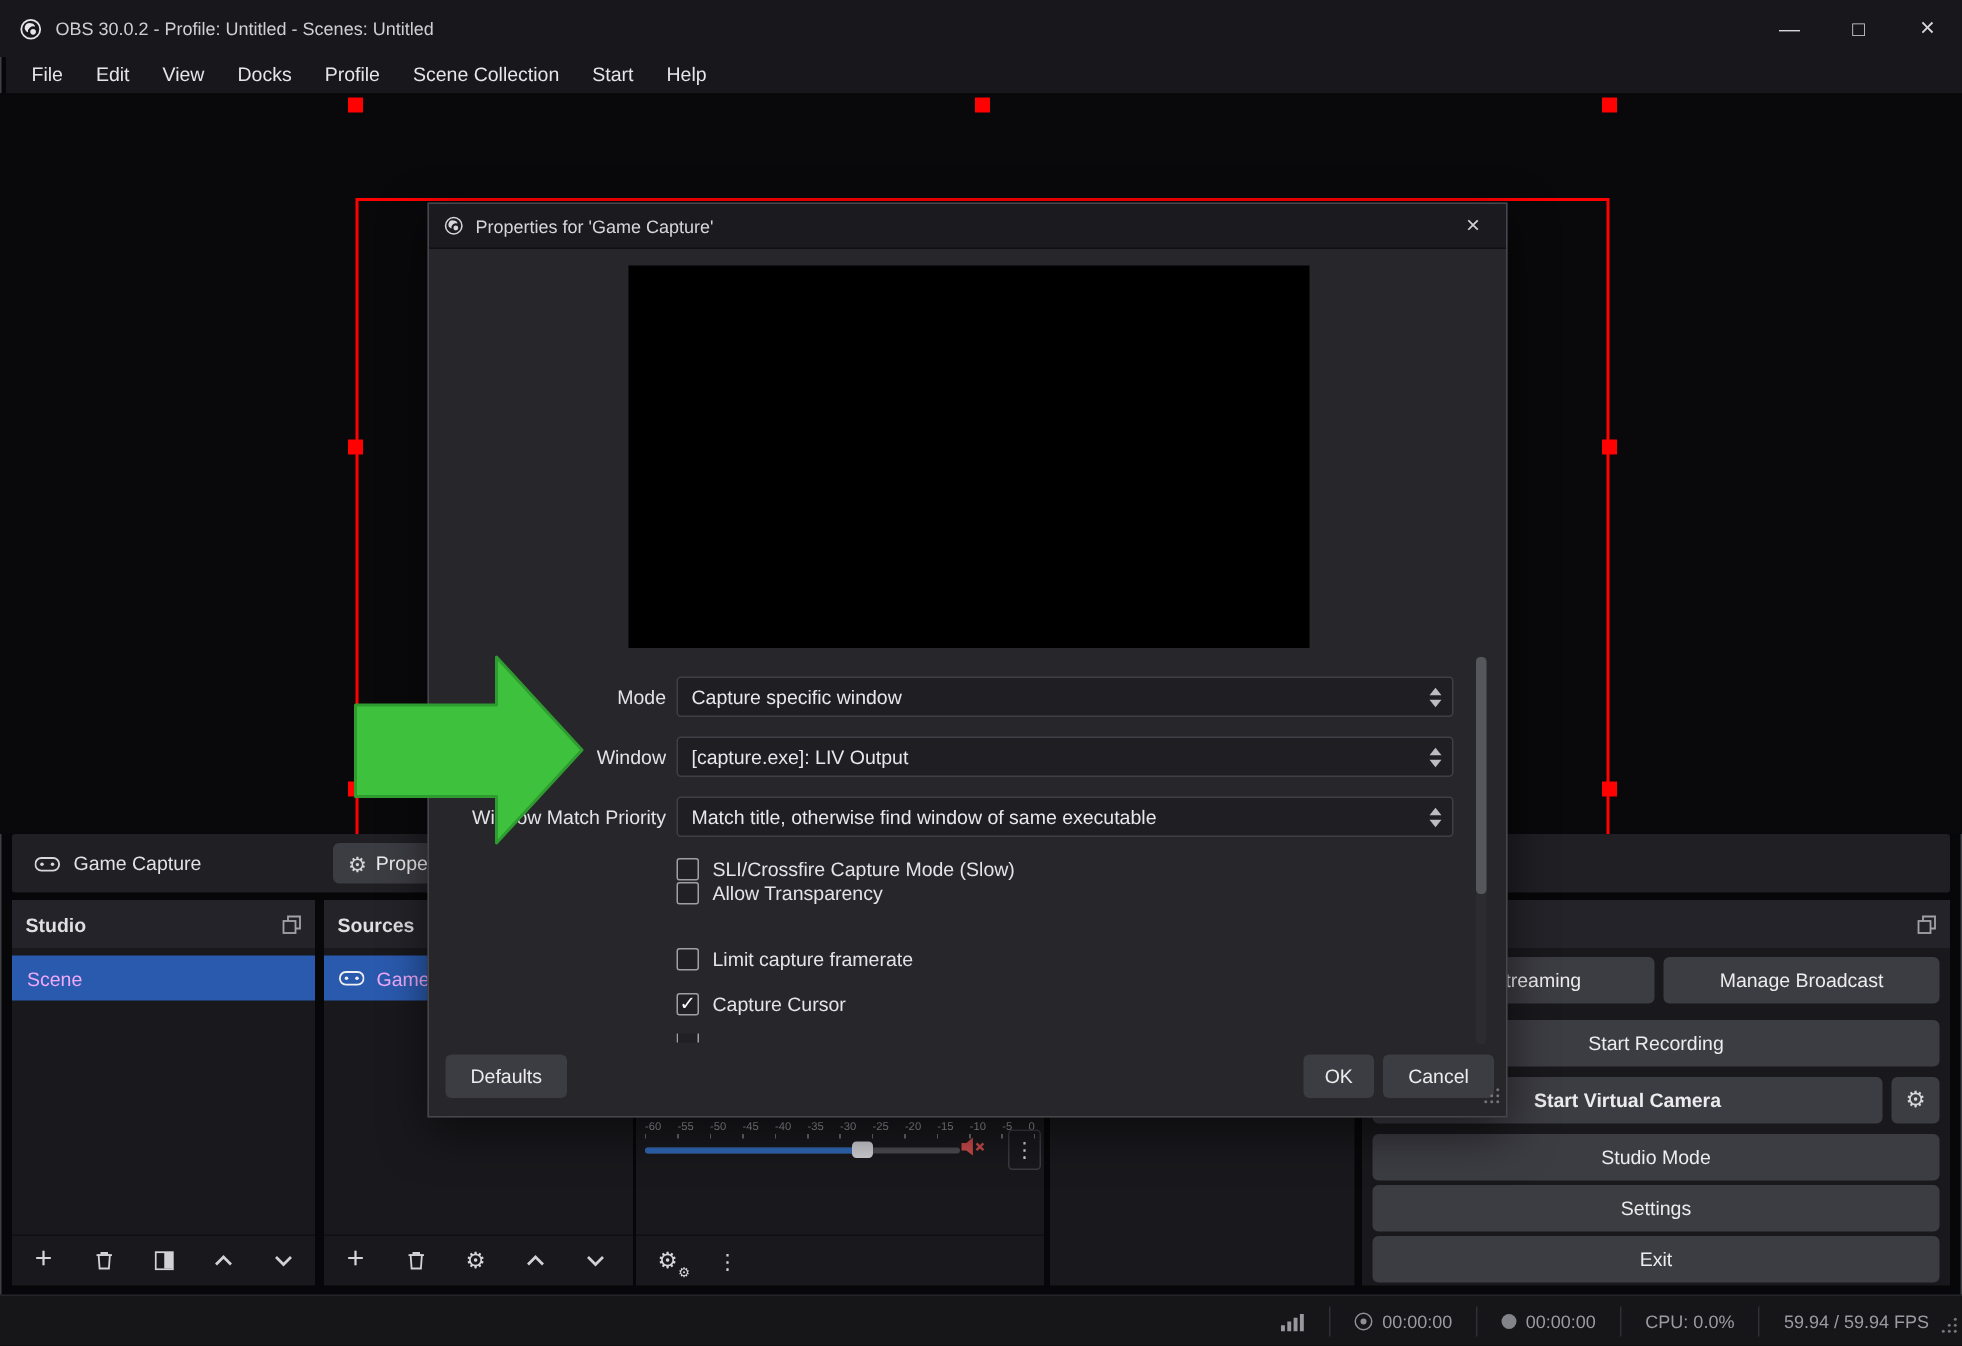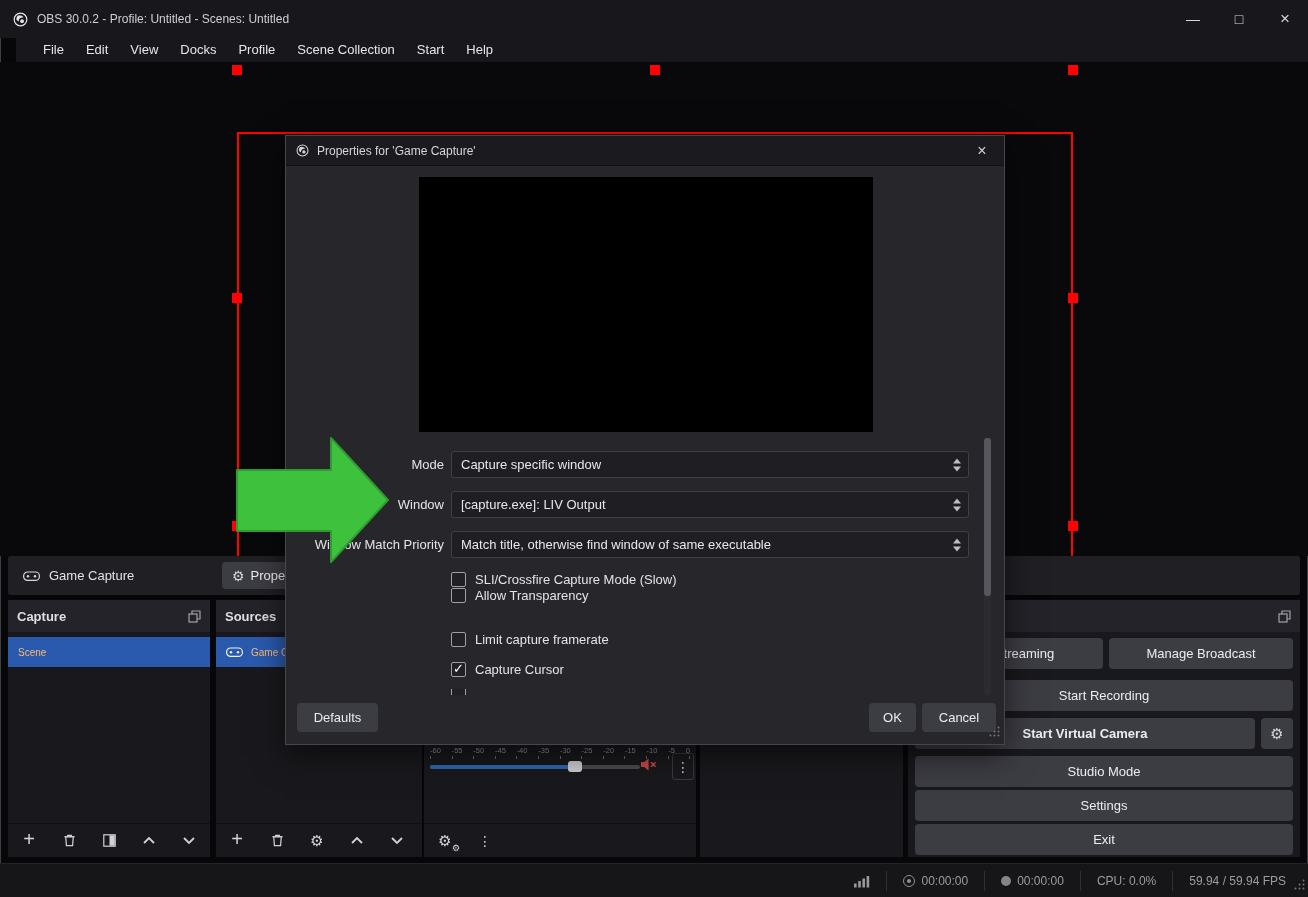--- a/index.html
+++ b/index.html
@@ -12,22 +12,22 @@
   .titlebar{position:absolute;left:0;top:0;right:0;height:38px;background:#18181c;
             display:flex;align-items:center;}
   .titlebar .logo{margin-left:13px;display:flex;}
   .titlebar .title{margin-left:9px;font-size:12px;color:#cfcfd3;}
   .wincontrols{margin-left:auto;display:flex;height:38px;}
   .wbtn{width:46px;height:38px;display:flex;align-items:center;justify-content:center;
         color:#d6d6d9;font-size:14px;}
   .wbtn.close{font-size:17px;}
 
   
-  .menubar{position:absolute;left:16px;top:38px;right:0;height:24px;background:#18181c;
-           display:flex;align-items:flex-end;padding-left:16px;}
+  .menubar{position:absolute;left:4px;top:38px;right:0;height:24px;background:#18181c;
+           display:flex;align-items:flex-end;padding-left:6px;}
   .menuitem{padding:0 11px;font-size:13px;color:#e6e6e8;line-height:24px;}
 
   
   .canvas{position:absolute;left:0;top:62px;width:1308px;height:494px;background:#09090b;}
   .selrect{position:absolute;left:237px;top:70px;width:836px;height:456px;
            border:2px solid #fe0100;}
   .hdl{position:absolute;width:10px;height:10px;background:#fe0100;
        transform:translate(-50%,-50%);}
 
   
@@ -42,21 +42,21 @@
   .gearglyph{font-size:14px;color:#d6d6d9;line-height:1;}
 
   
   .dock{position:absolute;top:600px;height:257px;background:#19191d;}
   .dockhead{position:absolute;left:0;top:0;right:0;height:32px;background:#232329;
             display:flex;align-items:center;padding:0 9px;font-size:13px;font-weight:bold;
             color:#dfdfe2;}
   .dockhead .popout{margin-left:auto;display:flex;}
   .docklist{position:absolute;left:0;top:32px;right:0;bottom:34px;padding-top:5px;}
   .listitem{height:30px;display:flex;align-items:center;padding:0 10px;gap:8px;
-            font-size:10px;color:#fdba74;white-space:nowrap;overflow:hidden;text-align:center;}
+            font-size:13px;color:#f0abfc;white-space:nowrap;overflow:hidden;text-align:center;}
   .listitem.selected{background:#2a5aae;}
   .docktool{position:absolute;left:0;bottom:0;right:0;height:34px;display:flex;
             align-items:center;padding:0 12px;gap:22px;border-top:1px solid #101014;}
   .tico{display:flex;align-items:center;justify-content:center;width:18px;height:18px;
         color:#d6d6d9;}
   .plus{font-size:20px;font-weight:400;line-height:1;margin-top:-3px;}
 
   .dock.scenes{left:8px;width:202px;}
   .dock.sources{left:216px;width:206px;}
   .dock.mixer{left:424px;width:272px;}
@@ -192,21 +192,21 @@
     <span class="sname">Game Capture</span>
     <div class="propbtn">
       <span class="gearglyph">⚙</span>
       <span>Properties</span>
     </div>
   </div>
   <div class="srctool right"></div>
 
   <div class="dock scenes">
     <div class="dockhead">
-      <span>Capture</span>
+      <span>Studio</span>
       <span class="popout">
         <svg width="13" height="13" viewBox="0 0 13 13" fill="none" stroke="#a2a2a8" stroke-width="1.2">
             <rect x="1" y="4" width="8" height="8"></rect>
             <path d="M4 4V1h8v8h-3"></path>
           </svg>
       </span>
     </div>
     <div class="docklist">
       <div class="listitem selected">
         <span>Scene</span>

